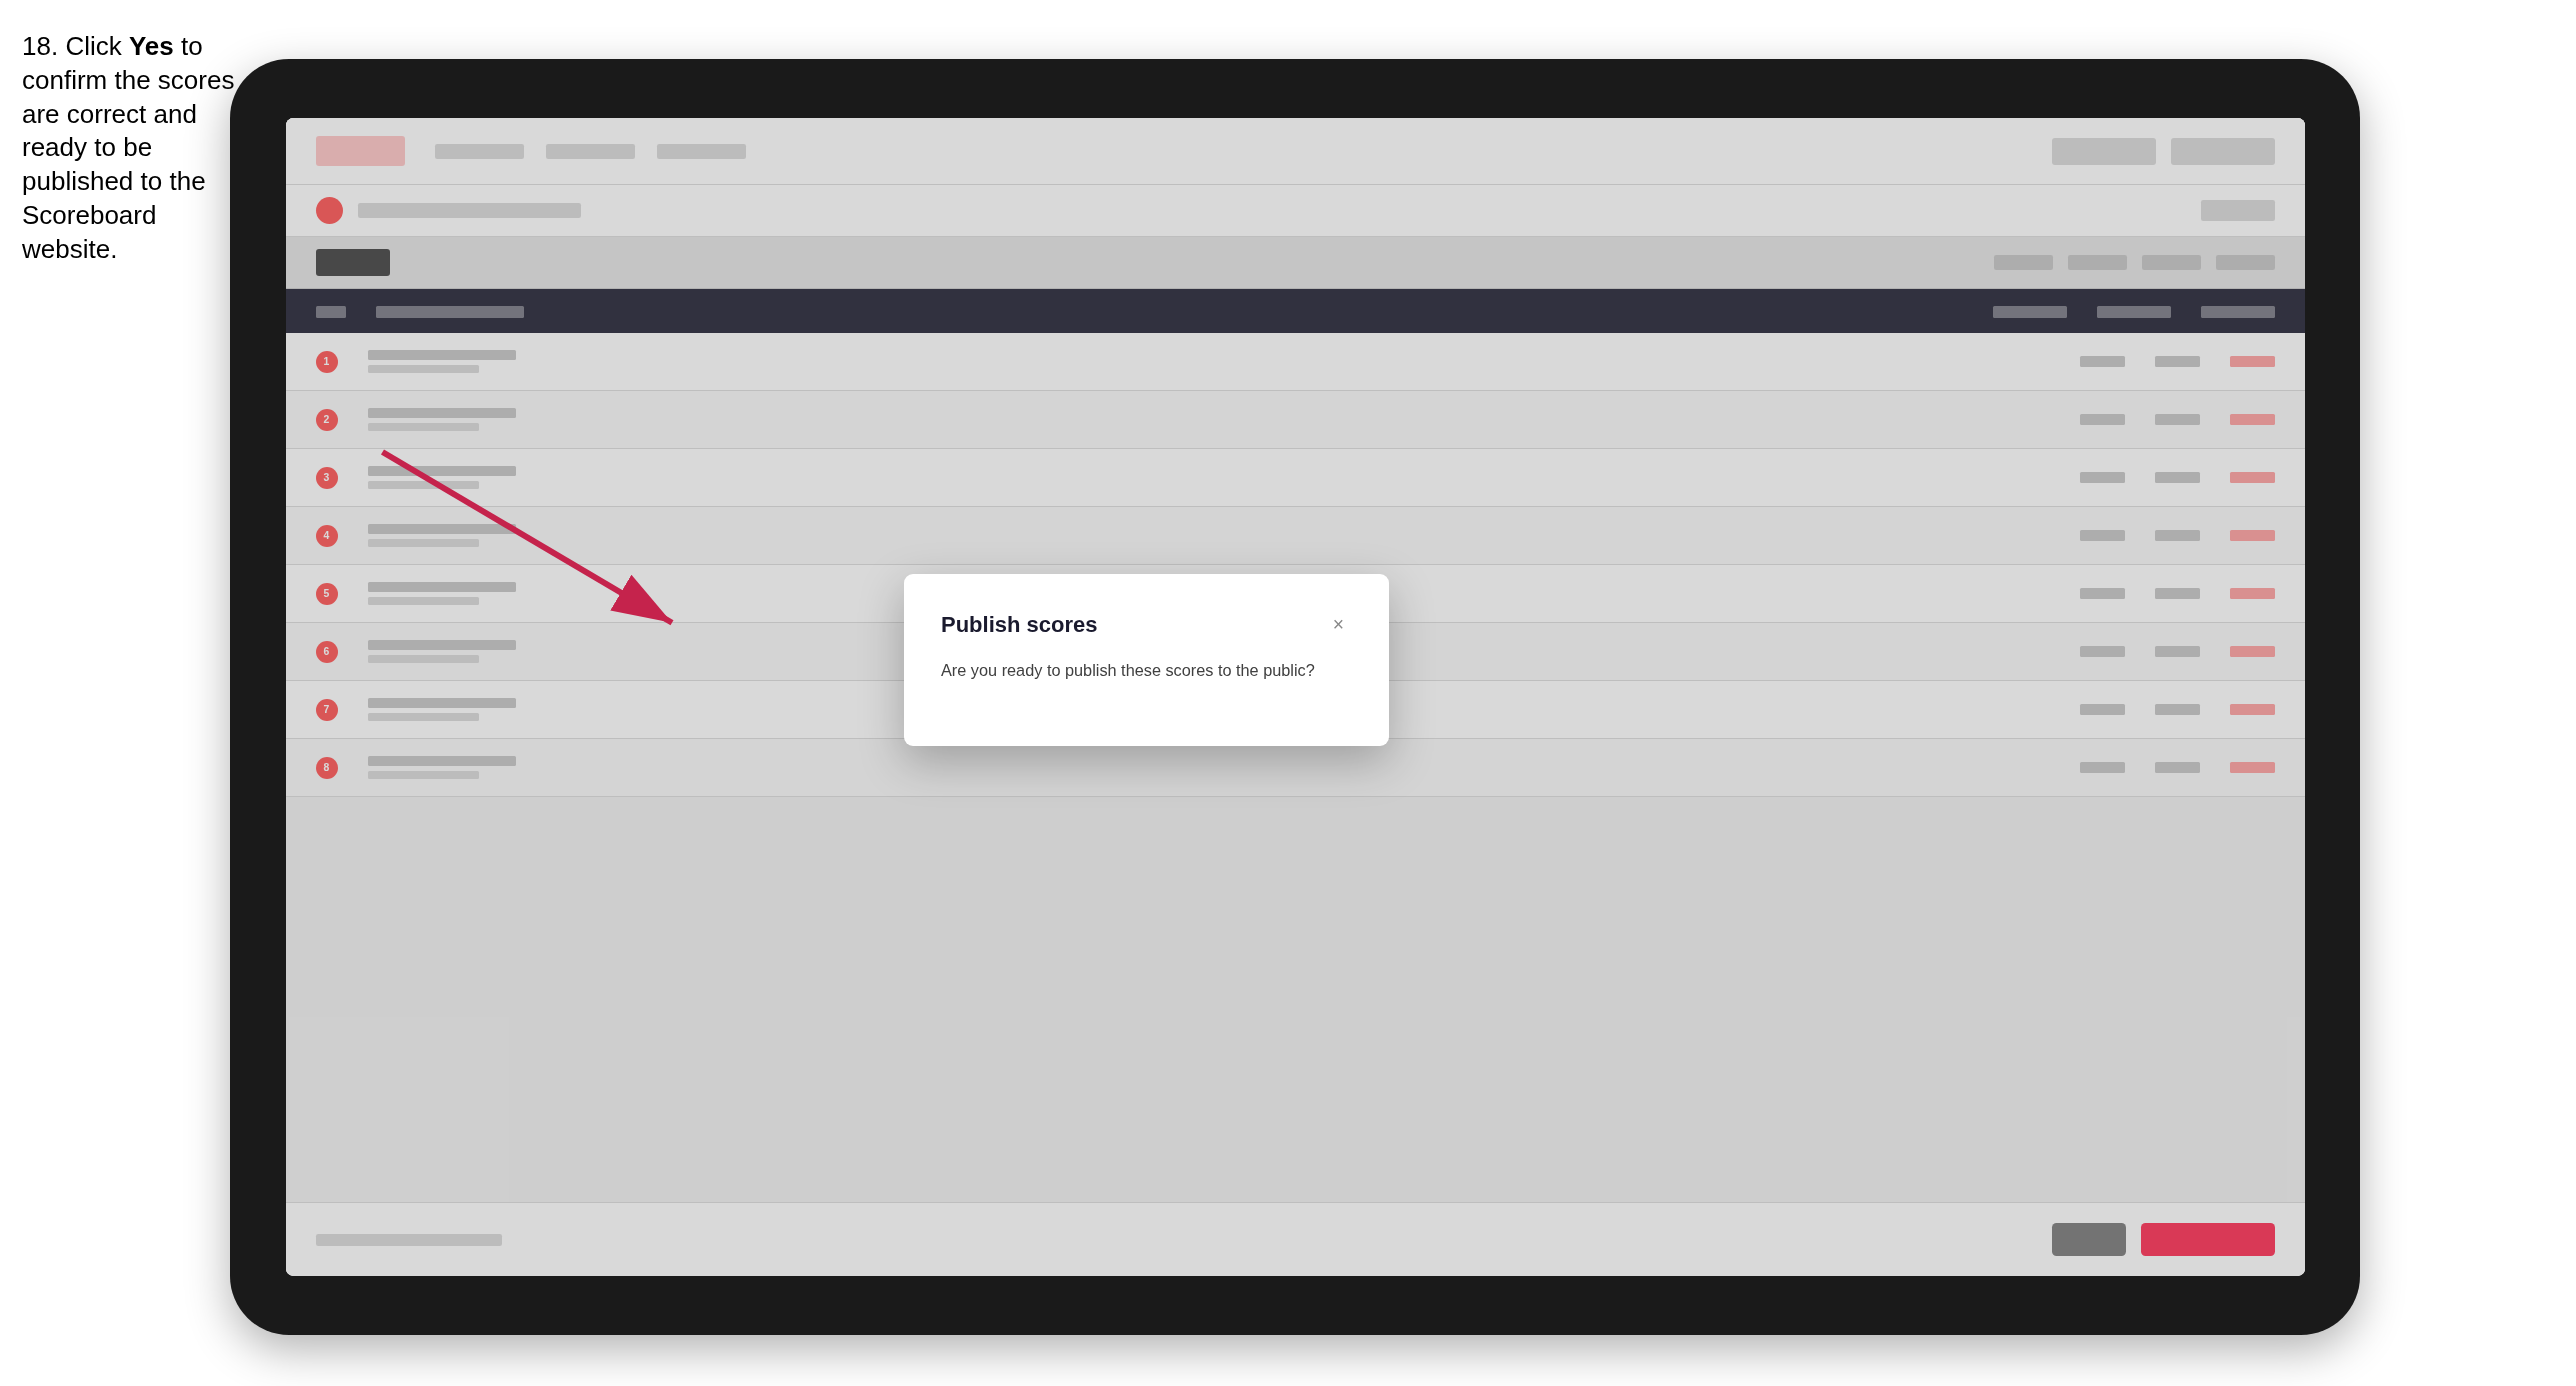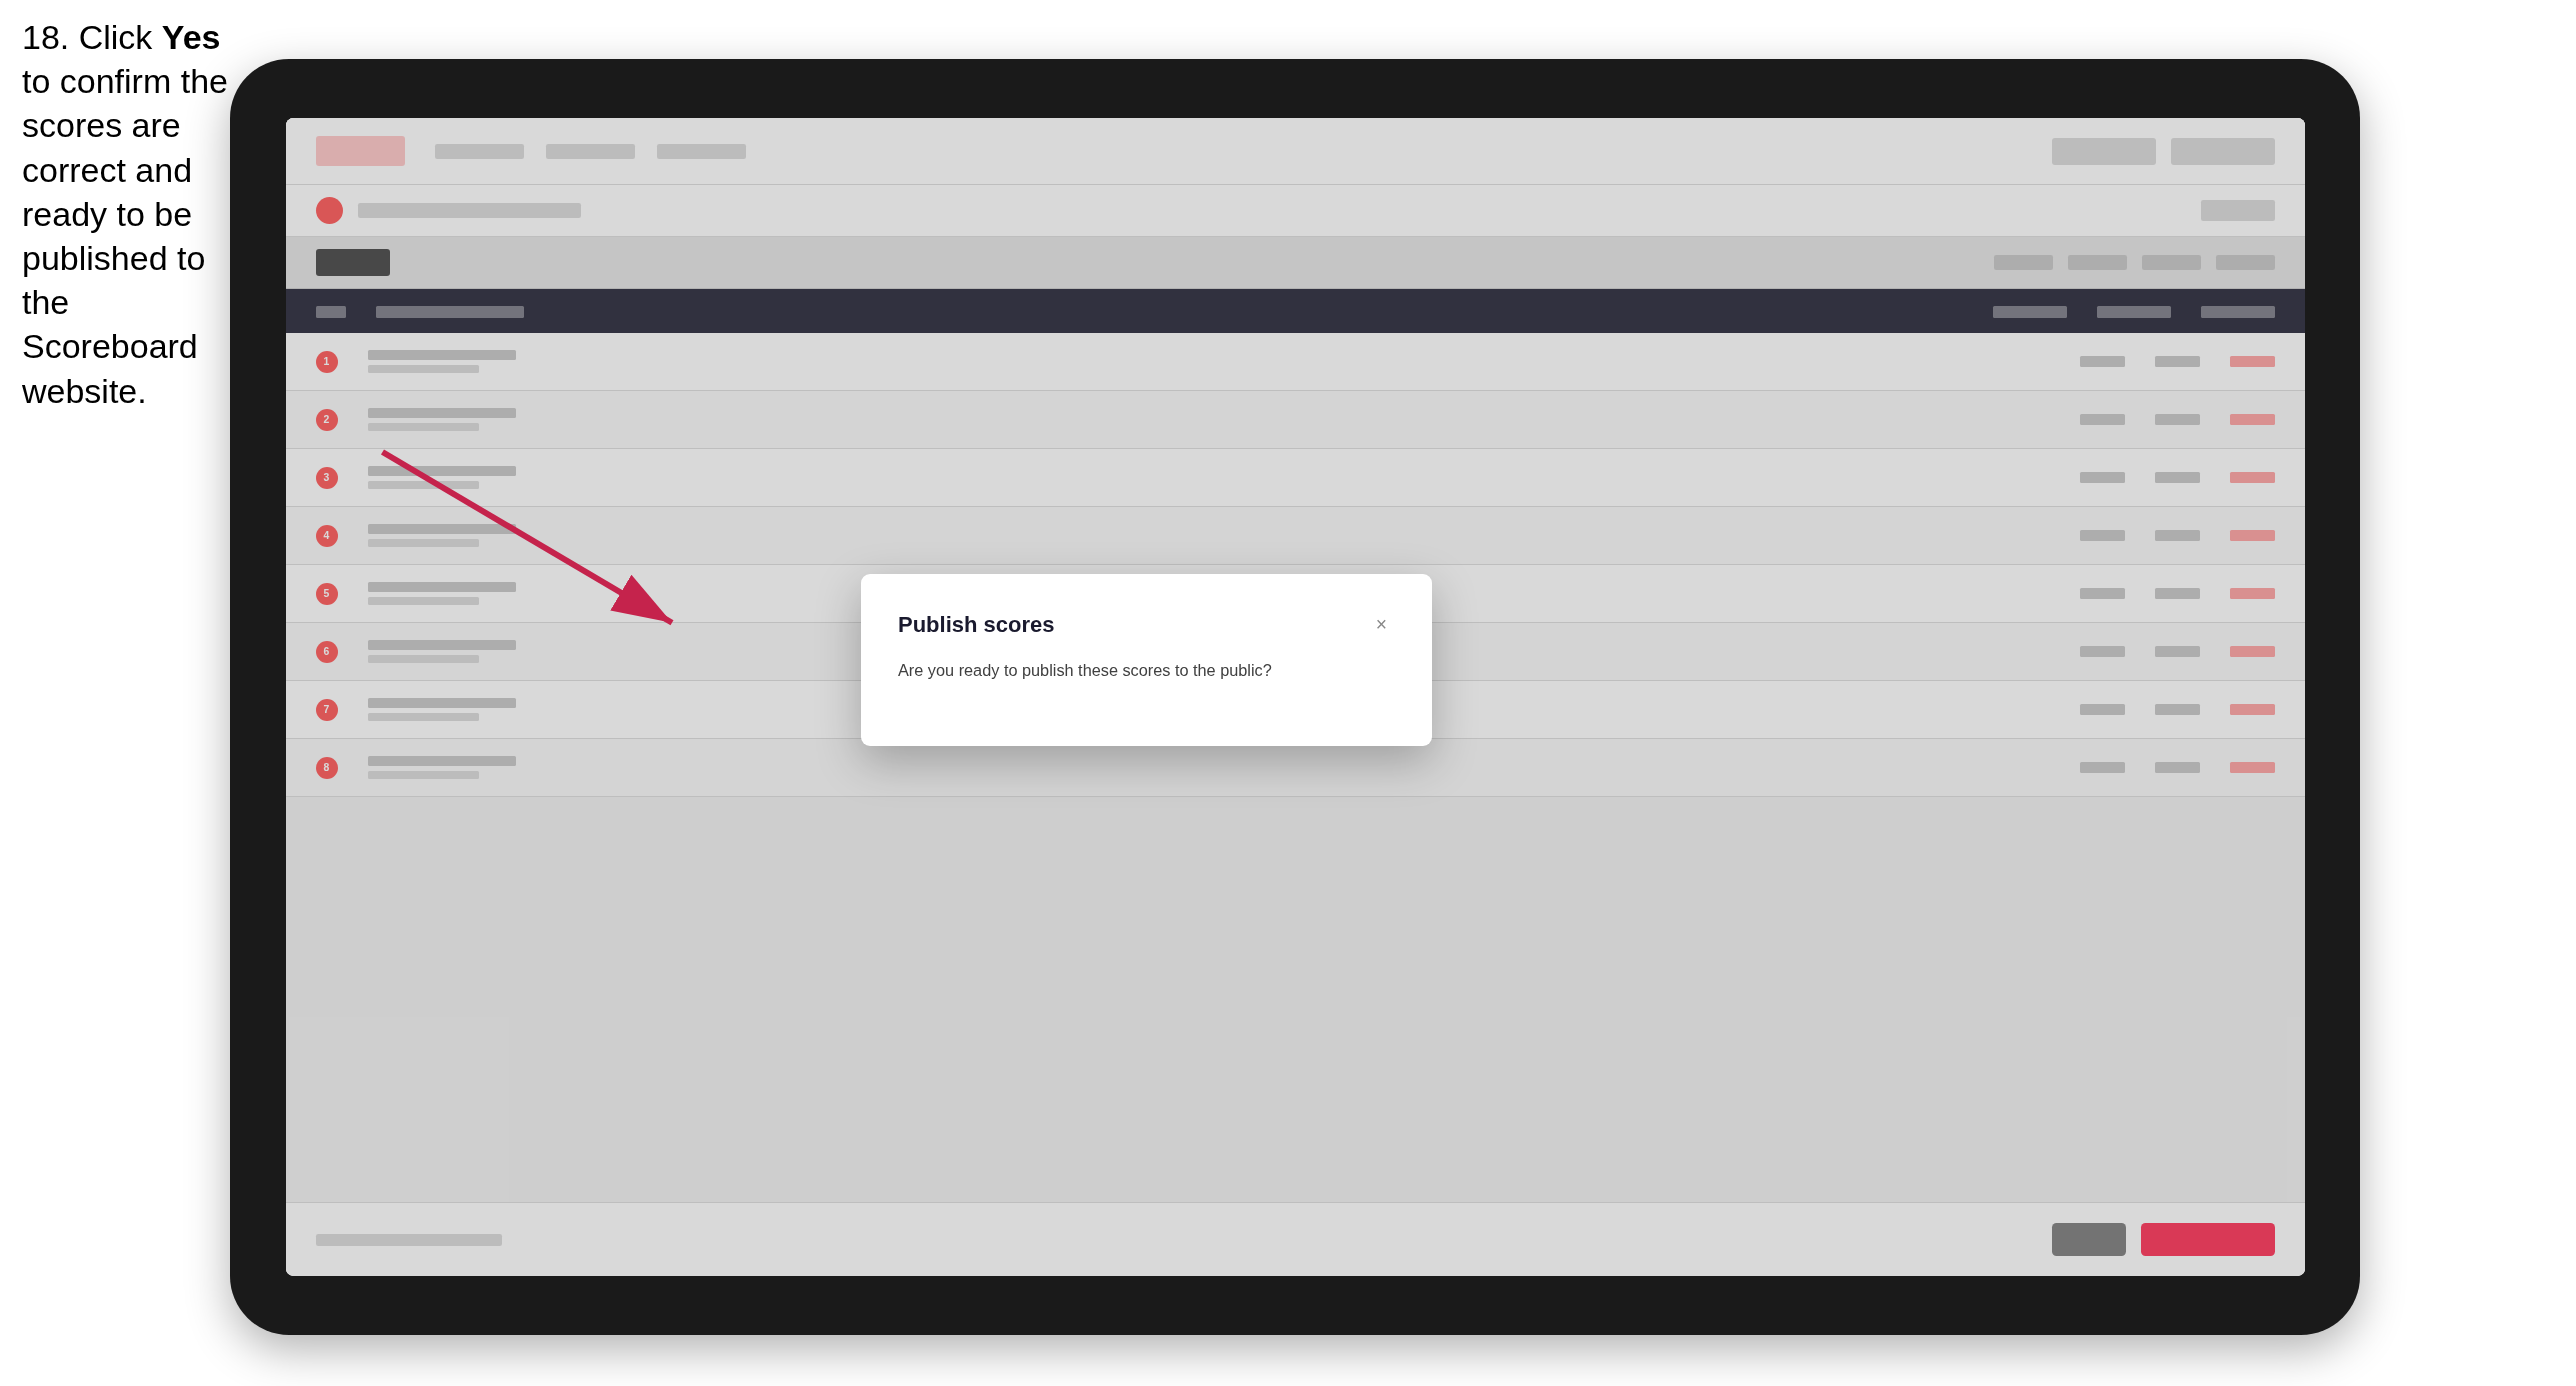--- a/index.html
+++ b/index.html
@@ -9,24 +9,24 @@
       font-family: -apple-system, BlinkMacSystemFont, 'Segoe UI', sans-serif;
       width: 2576px;
       height: 1386px;
       position: relative;
       overflow: hidden;
     }
 
     
     .instruction-text {
       position: absolute;
-      top: 15px;
+      top: 30px;
       left: 22px;
       width: 215px;
-      font-size: 34px;
+      font-size: 26px;
       line-height: 1.3;
       color: #000;
       font-weight: 400;
     }
 
     .instruction-text strong {
       font-weight: 700;
     }
 
     
@@ -321,21 +321,21 @@
       background: rgba(0,0,0,0.15);
       z-index: 20;
       display: flex;
       align-items: center;
       justify-content: center;
     }
 
     .modal-dialog {
       background: #fff;
       border-radius: 9px;
-      width: 571px;
+      width: 485px;
       padding: 37px;
       box-shadow: 0 15px 45px rgba(0,0,0,0.25);
       position: relative;
       margin-top: -74px;
       margin-left: -297px;
     }
 
     .modal-header {
       display: flex;
       align-items: center;

